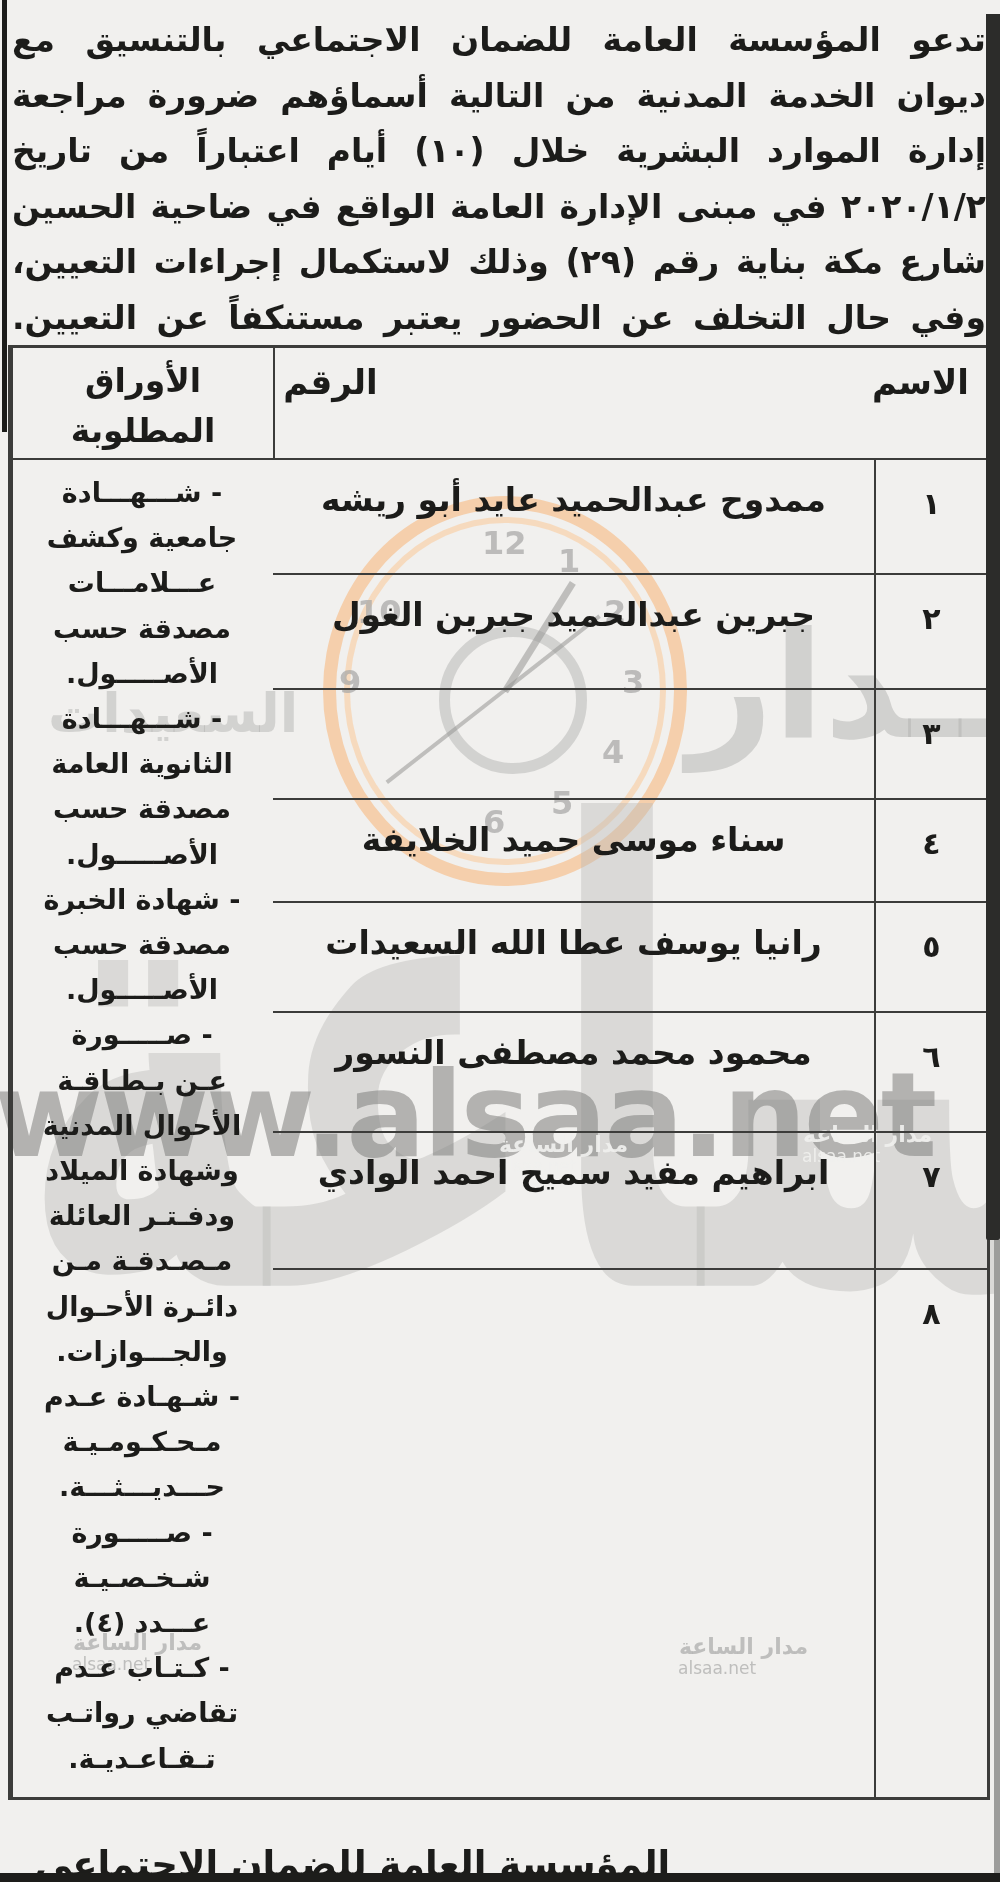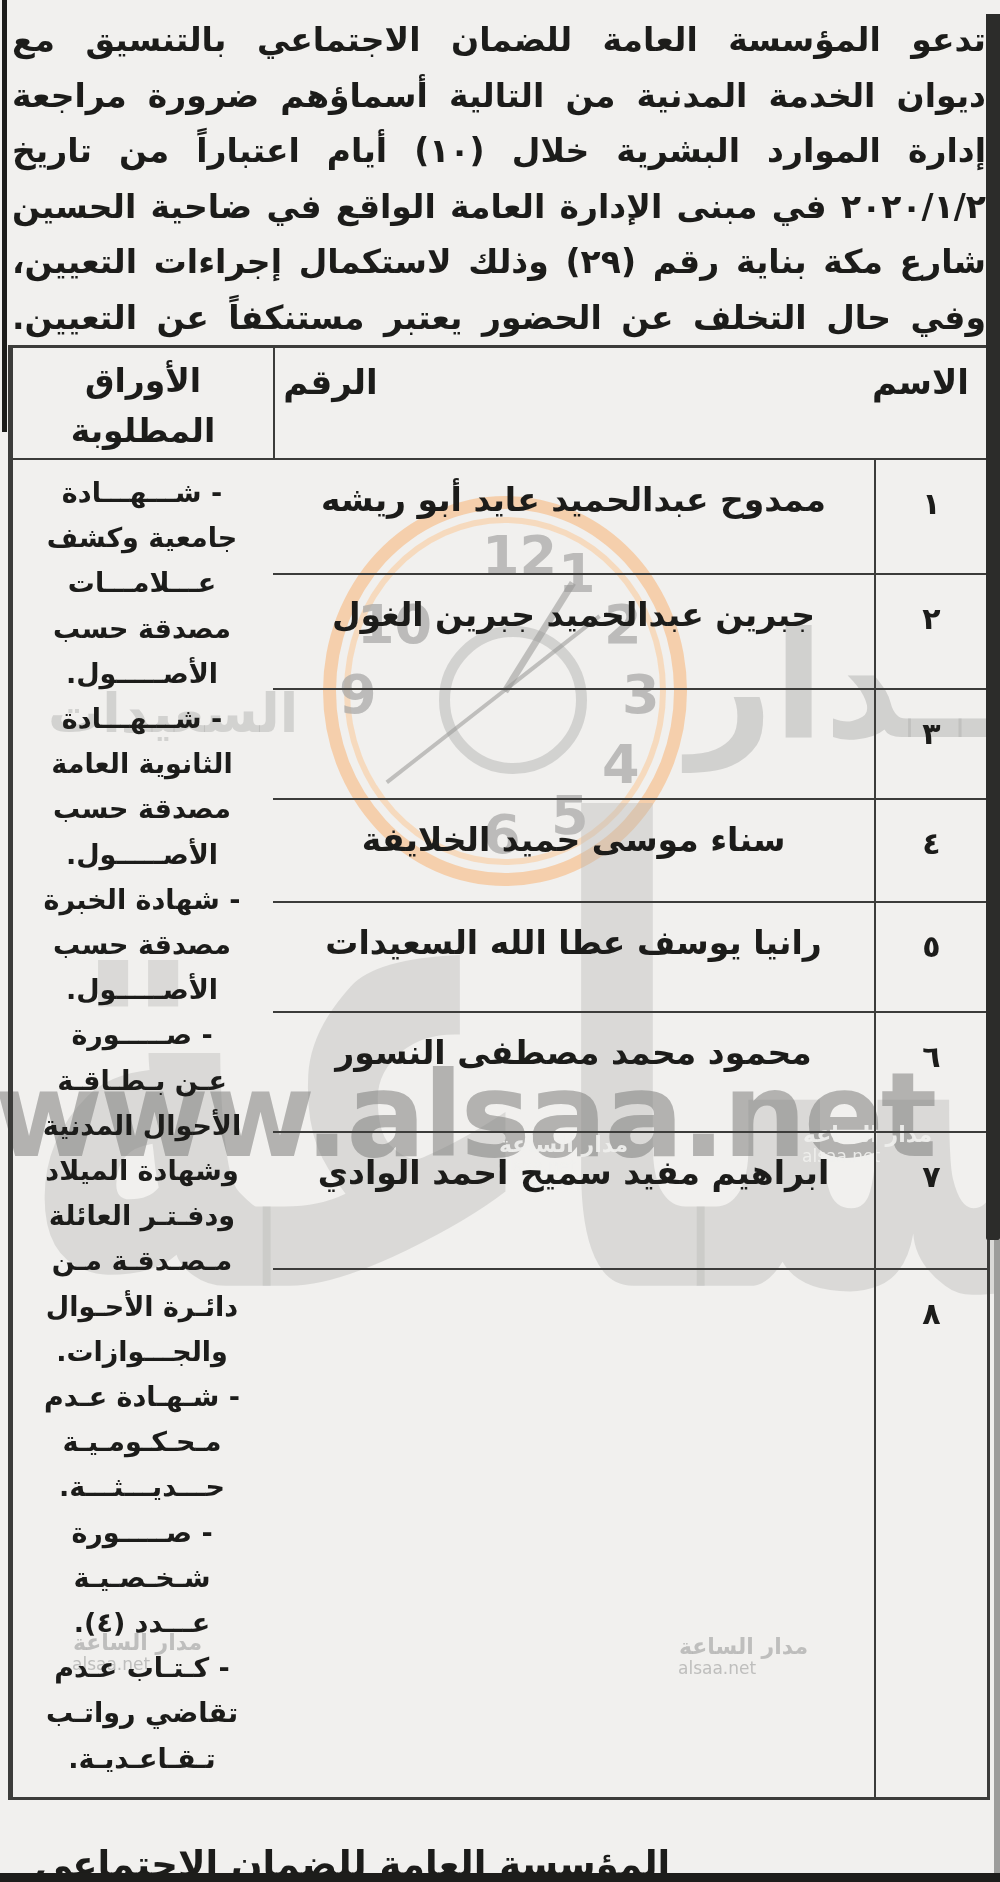--- a/index.html
+++ b/index.html
@@ -8,21 +8,21 @@
     position:relative;width:1000px;height:1882px;overflow:hidden;
     background:#f1f0ee;
     font-family:"DejaVu Sans", sans-serif;
     color:#1c1c1a;
   }
   
   .wm-layer{position:absolute;inset:0;z-index:1;}
   .clock{position:absolute;left:323px;top:496px;width:364px;height:390px;}
   .clock .ring-outer{position:absolute;inset:0;border:13px solid rgba(246,201,160,0.85);border-radius:50%;}
   .clock .ring-inner{position:absolute;inset:21px;border:6px solid rgba(248,212,178,0.8);border-radius:50%;}
-  .clock .cnum{position:absolute;font-weight:bold;font-size:54px;color:rgba(170,170,168,0.75);}
+  .clock .cnum{position:absolute;font-weight:bold;font-size:32px;color:rgba(170,170,168,0.75);}
   .clock .logo-ring{position:absolute;left:116px;top:130px;width:126px;height:126px;border:11px solid rgba(190,190,188,0.6);border-radius:50%;}
   .clock .hand{position:absolute;left:182px;top:192px;background:rgba(150,150,148,0.55);transform-origin:0 50%;}
   .clock .hand.min{width:128px;height:7px;transform:rotate(-58deg);}
   .clock .hand.sec{width:150px;height:4px;transform:rotate(142deg);}
   .clock .hand.sec2{width:120px;height:4px;transform:rotate(-38deg);}
   .wm-madar{position:absolute;left:688px;top:612px;font-size:148px;font-weight:bold;
     color:rgba(178,178,176,0.5);direction:rtl;white-space:nowrap;letter-spacing:-4px;line-height:1;}
   .wm-akhbariya{position:absolute;left:48px;top:682px;font-size:54px;font-weight:bold;
     color:rgba(172,172,170,0.45);direction:rtl;white-space:nowrap;}
   .wm-alsaa-big{position:absolute;left:18px;top:748px;font-size:410px;line-height:1;font-weight:bold;

